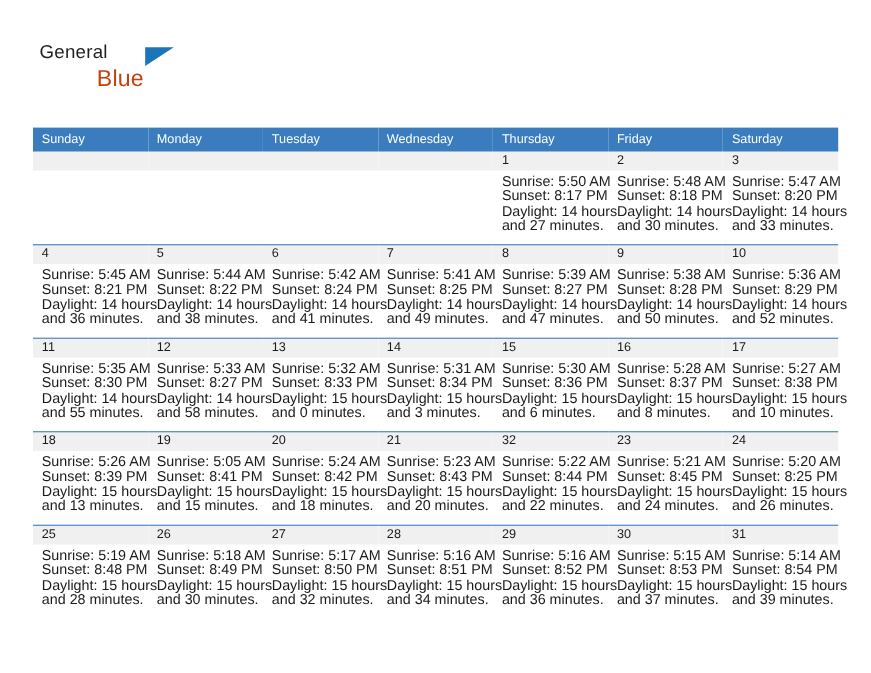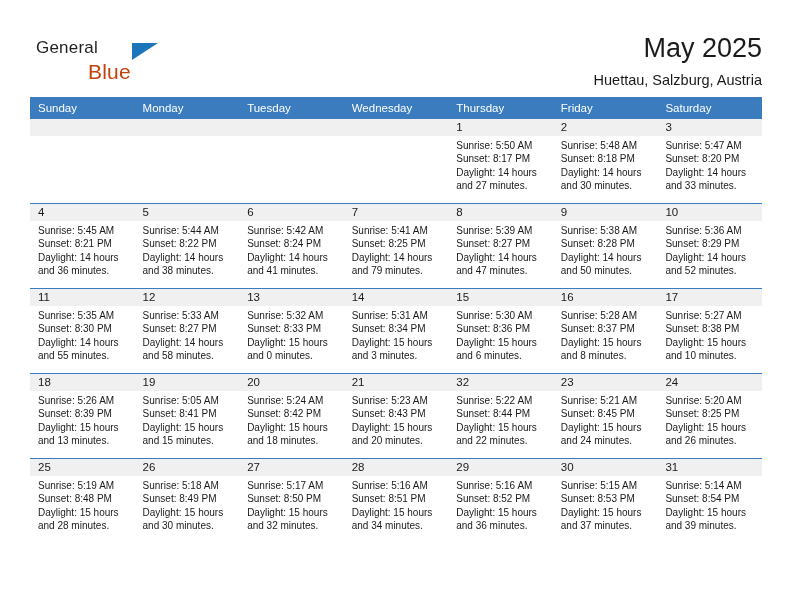--- a/index.html
+++ b/index.html
@@ -82,21 +82,21 @@
     color: #1a1a1a;
     line-height: 20px;
     margin-top: 6px;
     white-space: nowrap;
   }
 
   
   .calendar {
     position: absolute;
     left: 30px;
-    top: 97px;
+    top: 116px;
     width: 732px;
   }
   table.cal {
     border-collapse: collapse;
     table-layout: fixed;
     width: 732px;
   }
   table.cal th {
     background: #3a7cbe;
     color: #ffffff;
@@ -124,45 +124,41 @@
     line-height: 17px;
     padding-left: 8px;
     font-size: 11.5px;
     color: #1a1a1a;
   }
   .daynum-strip.empty {
     color: transparent;
   }
   .details {
     padding: 3px 6px 0 8px;
-    font-size: 10px;
+    font-size: 13px;
     line-height: 13.3px;
     color: #1a1a1a;
   }
   .details div {
     white-space: nowrap;
   }
 </style>
 </head>
 <body>
 
 <div class="page">
 
   <div class="topbar">
 
     <div class="brand">
       <span class="brand-general">General</span>
       <span class="brand-tri"></span>
       <span class="brand-blue">Blue</span>
     </div>
 
-    <div class="title-block">
-      <div class="cal-title">May 2025</div>
-      <div class="cal-subtitle">Huettau, Salzburg, Austria</div>
-    </div>
 
   </div>
 
   <div class="calendar">
     <table class="cal">
       <thead>
         <tr>
           <th>Sunday</th>
           <th>Monday</th>
           <th>Tuesday</th>
@@ -241,21 +237,21 @@
                 <div>Daylight: 14 hours</div>
                 <div>and 41 minutes.</div>
               </div>
             </td>
             <td>
               <div class="daynum-strip">7</div>
               <div class="details">
                 <div>Sunrise: 5:41 AM</div>
                 <div>Sunset: 8:25 PM</div>
                 <div>Daylight: 14 hours</div>
-                <div>and 79 minutes.</div>
+                <div>and 49 minutes.</div>
               </div>
             </td>
             <td>
               <div class="daynum-strip">8</div>
               <div class="details">
                 <div>Sunrise: 5:39 AM</div>
                 <div>Sunset: 8:27 PM</div>
                 <div>Daylight: 14 hours</div>
                 <div>and 47 minutes.</div>
               </div>

